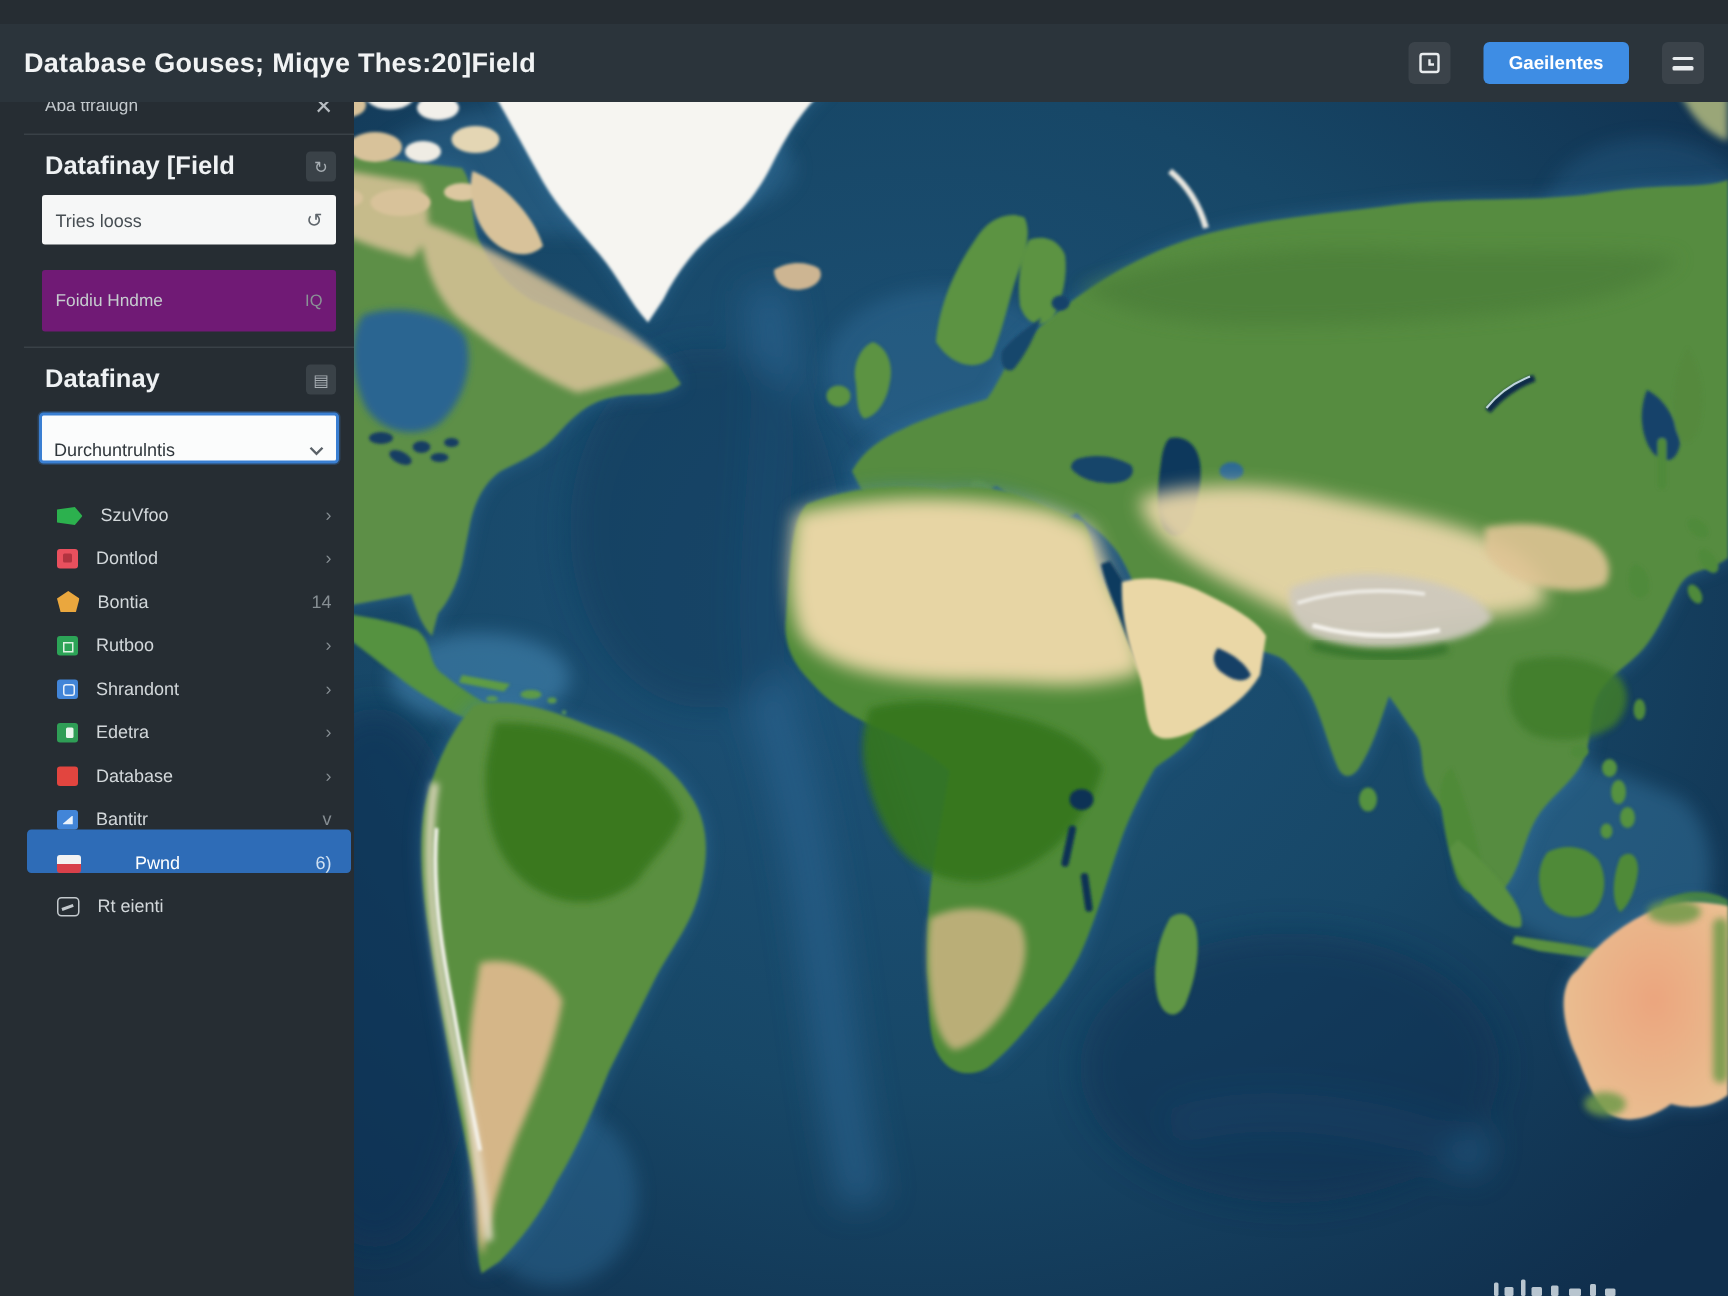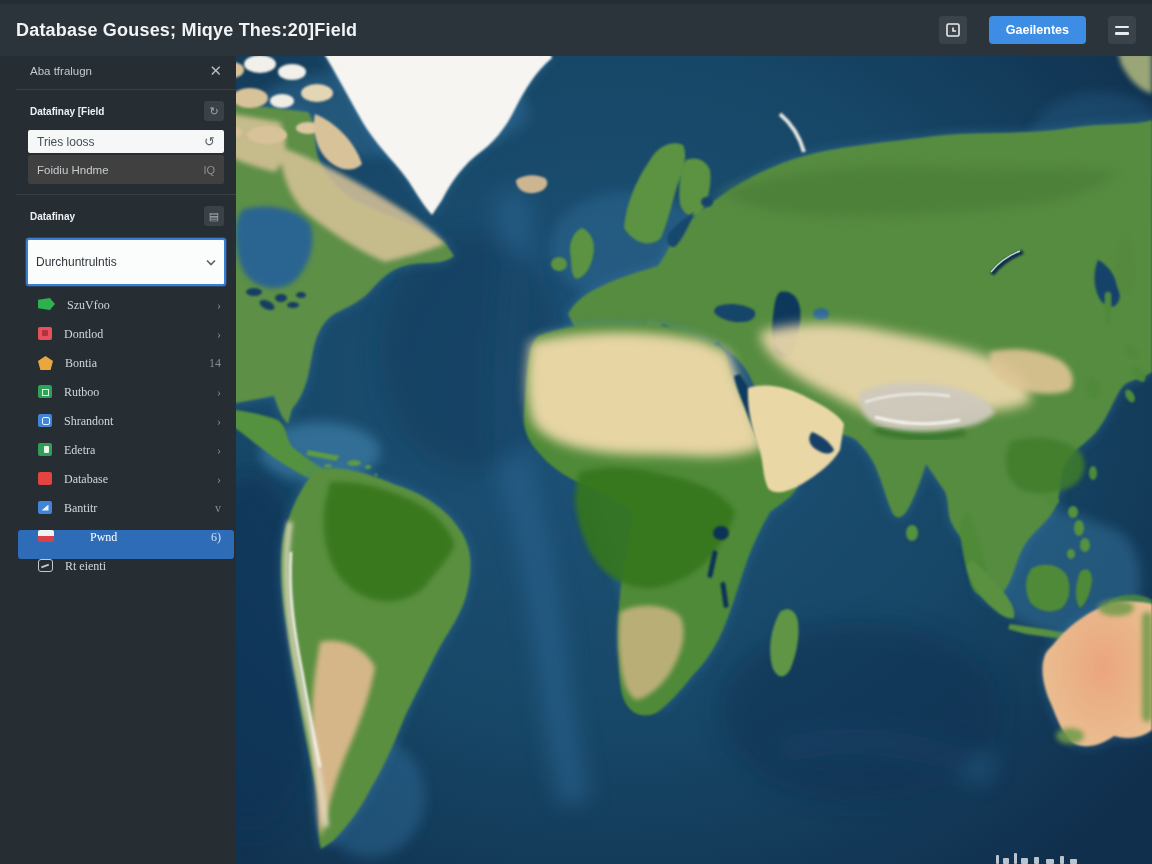--- a/index.html
+++ b/index.html
@@ -7,21 +7,21 @@
   body {
     width:1152px; height:864px; overflow:hidden;
     background:#262d33;
     font-family:"Liberation Sans", sans-serif;
     -webkit-font-smoothing:antialiased;
   }
   .app { position:relative; width:1152px; height:864px; }
 
   
   .hdr {
-    position:absolute; top:4px; left:0; width:1152px; height:52px;
+    position:absolute; top:16px; left:0; width:1152px; height:52px;
     background:#2b343b; display:flex; align-items:center; padding:0 16px; z-index:5;
   }
   .hdr h1 { margin:0; font-size:18px; font-weight:bold; color:#f1f3f4; letter-spacing:.2px; }
   .hdr-actions { margin-left:auto; display:flex; align-items:center; gap:22px; }
   .icon-btn {
     width:28px; height:28px; background:#3b434a; border:none; border-radius:4px;
     display:flex; align-items:center; justify-content:center; cursor:pointer; padding:0;
   }
   .primary-btn {
     height:28px; padding:0 17px; background:#3e8de4; border:none; border-radius:4px;
@@ -33,46 +33,46 @@
 
   
   .sb {
     position:absolute; top:52px; left:16px; width:220px; height:812px;
     background:#262d33; z-index:4; color:#d2d7da;
   }
   .panel-head { height:37px; display:flex; align-items:center; padding:0 14px; font-size:11.5px; color:#c3c9cd; }
   .panel-head .x { margin-left:auto; font-size:15px; color:#b6bcc1; cursor:pointer; }
   .sb hr { border:none; border-top:1px solid #394147; margin:0; }
   .sec-head { display:flex; align-items:center; padding:11px 12px 7px 14px; }
-  .sec-head .t { font-size:10px; font-weight:bold; color:#eef1f3; }
+  .sec-head .t { font-size:17px; font-weight:bold; color:#eef1f3; }
   .sec-ic {
     margin-left:auto; width:20px; height:20px; background:#3a4248; border:none; border-radius:3px;
     color:#a7aeb3; font-size:11px; display:flex; align-items:center; justify-content:center; cursor:pointer; padding:0;
   }
-  .field { margin:2px 12px 0; height:23px; border-radius:2px; display:flex; align-items:center; padding:0 9px; }
+  .field { margin:2px 12px 0; height:33px; border-radius:2px; display:flex; align-items:center; padding:0 9px; }
   .field.white { background:#f6f7f7; color:#474e53; font-size:12px; }
-  .field.dark  { background:#404040; color:#c6cccf; font-size:11.5px; height:29px; margin-top:2px; }
+  .field.dark  { background:#701a75; color:#c6cccf; font-size:11.5px; height:41px; margin-top:17px; }
   .field .sfx { margin-left:auto; font-size:11px; color:#8a9196; }
   .field.white .sfx { color:#5d646a; font-size:13px; }
   .gap8 { height:10px; }
   .select {
-    margin:5px 10px 12px; height:48px; background:#fbfcfc; border:2px solid #3a7fd2; border-radius:3px;
-    display:flex; align-items:center; padding:0 8px; color:#2f363b; font-size:12px; cursor:pointer;
+    margin:5px 10px 12px; height:34px; background:#fbfcfc; border:2px solid #3a7fd2; border-radius:3px;
+    display:flex; align-items:flex-end; padding:0 8px; color:#2f363b; font-size:12px; cursor:pointer;
     box-shadow:0 0 0 1px rgba(62,141,228,.25);
   }
   .select .chev { margin-left:auto; color:#5a6167; }
 
   .items { list-style:none; margin:4px 0 0; padding:0; }
   .item {
-    height:29px; display:flex; align-items:flex-start; gap:12px;
-    padding:0 15px 0 22px; font-size:12px; color:#d2d7da; cursor:pointer;font-family:Liberation Serif, serif;
+    height:29px; display:flex; align-items:flex-end; gap:12px;
+    padding:0 15px 0 22px; font-size:12px; color:#d2d7da; cursor:pointer;
   }
   .item .lbl { white-space:nowrap; }
   .item .mk { margin-left:auto; color:#868e93; font-size:12px; }
-  .item.sel { background:#2e6cb7; margin:0 2px; padding:0 13px 16px 20px; border-radius:3px; color:#fff;gap:36px; }
+  .item.sel { background:#2e6cb7; margin:0 2px; padding:0 13px 0 20px; border-radius:3px; color:#fff;gap:36px; }
   .item.sel .mk { color:#cfe0f2; }
 
   
   .ic { flex:0 0 auto; position:relative; }
   .ic-speech { width:17px; height:12px; background:#2cb14e;
     clip-path:polygon(0 14%,70% 0,100% 50%,70% 100%,0 86%); border-radius:2px; }
   .ic-redbadge { width:14px; height:13px; background:#e9505e; border-radius:2px; }
   .ic-redbadge::after { content:""; position:absolute; left:4px; top:3px; width:6px; height:6px; background:#b23340; border-radius:1px; }
   .ic-pent { width:15px; height:14px; background:#eaa73e;
     clip-path:polygon(50% 0,100% 36%,84% 100%,16% 100%,0 36%); }

